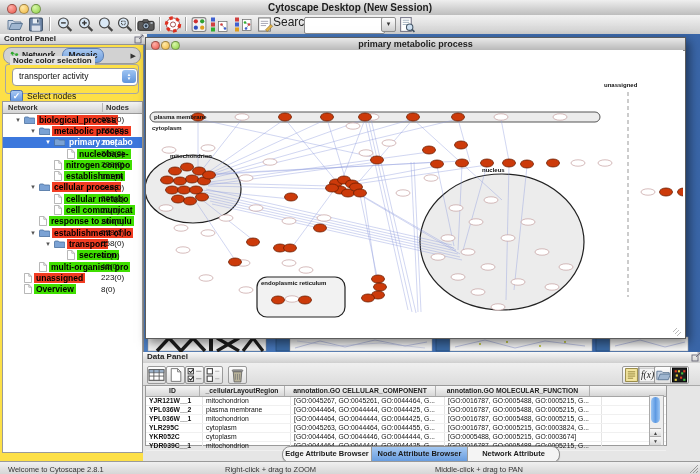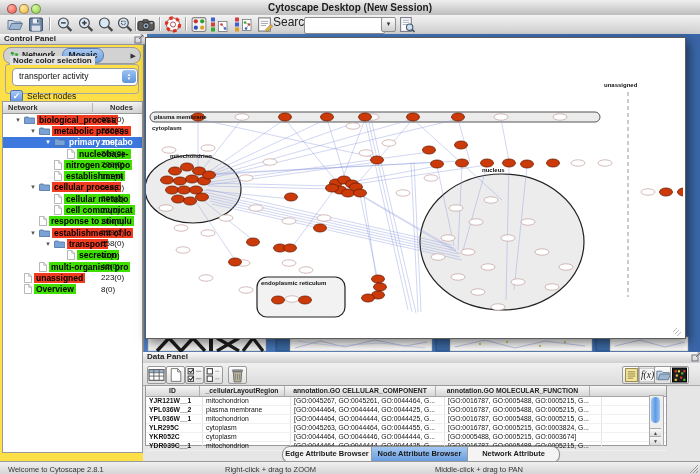--- a/index.html
+++ b/index.html
@@ -52,21 +52,21 @@
     background:linear-gradient(#9ec4f2,#5f94dc);display:flex;flex-direction:column;
     align-items:center;justify-content:center;color:#fff;font-size:4.5px;line-height:4px}
   .cbrow{left:10px;top:56px;height:12px;display:flex;align-items:center;gap:4px}
   .cbox{width:11px;height:11px;border-radius:2.5px;border:1px solid #4a6fae;
     background:linear-gradient(#a8c8f2,#6094de);color:#fff;font-size:9px;line-height:10px;text-align:center;font-weight:bold}
   .cblbl{font-size:8.5px;color:#111}
   .treewrap{left:2px;top:67px;width:139px;height:350px;background:#fff;border:1px solid #9a9a9a}
   .treehead{height:11px;background:linear-gradient(#f4f4f4,#d4d4d4);border-bottom:1px solid #9a9a9a;
     font-size:7.5px;font-weight:bold;color:#333;position:relative}
   .treehead .c1{position:absolute;left:5px;top:1px}
-  .treehead .c2{position:absolute;left:89px;top:1px;border-left:1px solid #b5b5b5;padding-left:17px}
+  .treehead .c2{position:absolute;left:99px;top:1px;border-left:1px solid #b5b5b5;padding-left:3px}
   .trow{height:11.3px;position:relative;display:flex;align-items:center;white-space:nowrap;overflow:hidden}
   .trow .arr{width:12px;font-size:7px;color:#555;text-align:center;flex:0 0 12px}
   .trow .tico{flex:0 0 auto;margin-right:2px;display:flex}
   .tlabel{font-size:8.5px;font-weight:bold;padding:0 2px;color:#000}
   .hl-green{background:#3fdf00}
   .hl-red{background:#f23c22}
   .tnodes{position:absolute;left:98px;font-size:8px;color:#111}
   .trow.sel{background:#3c78dd}
   .trow.sel .tlabel{background:transparent;color:#fff}
   .trow.sel .tnodes{color:#fff}
@@ -498,20 +498,26 @@
             </svg>
           </span>
           <span class="tlabel hl-green">Overview</span>
           <span class="tnodes">8(0)</span>
         </div>
       </div>
   </div>
 </div>
 
 <div class="abs mwin">
+  <div class="abs mwintitle">
+    <div class="abs mlight l-red" style="left:5px"></div>
+    <div class="abs mlight l-yel" style="left:15px"></div>
+    <div class="abs mlight l-grn" style="left:25px"></div>
+    <div class="t">primary metabolic process</div>
+  </div>
   <svg class="abs canvas" id="graph-canvas" viewBox="0 0 537 286">
     <g id="g-regions">
       <rect x="4" y="62" width="450" height="10" rx="5" fill="#ececec" stroke="#555" stroke-width="1"></rect>
       <ellipse cx="47" cy="139" rx="48" ry="34" fill="#ececec" stroke="#222" stroke-width="1.2"></ellipse>
       <ellipse cx="356" cy="192" rx="82" ry="68" fill="#ececec" stroke="#222" stroke-width="1.2"></ellipse>
       <rect x="111" y="227" width="88" height="40" rx="10" fill="#f2f2f2" stroke="#222" stroke-width="1.2"></rect>
       <line x1="482" y1="42" x2="482" y2="247" stroke="#999" stroke-width="1" stroke-dasharray="4 3"></line>
     </g>
     <g id="g-edges">
         <line x1="52" y1="130" x2="52" y2="69" stroke="#8f9cdd" stroke-width="0.75" opacity="0.55"></line>

